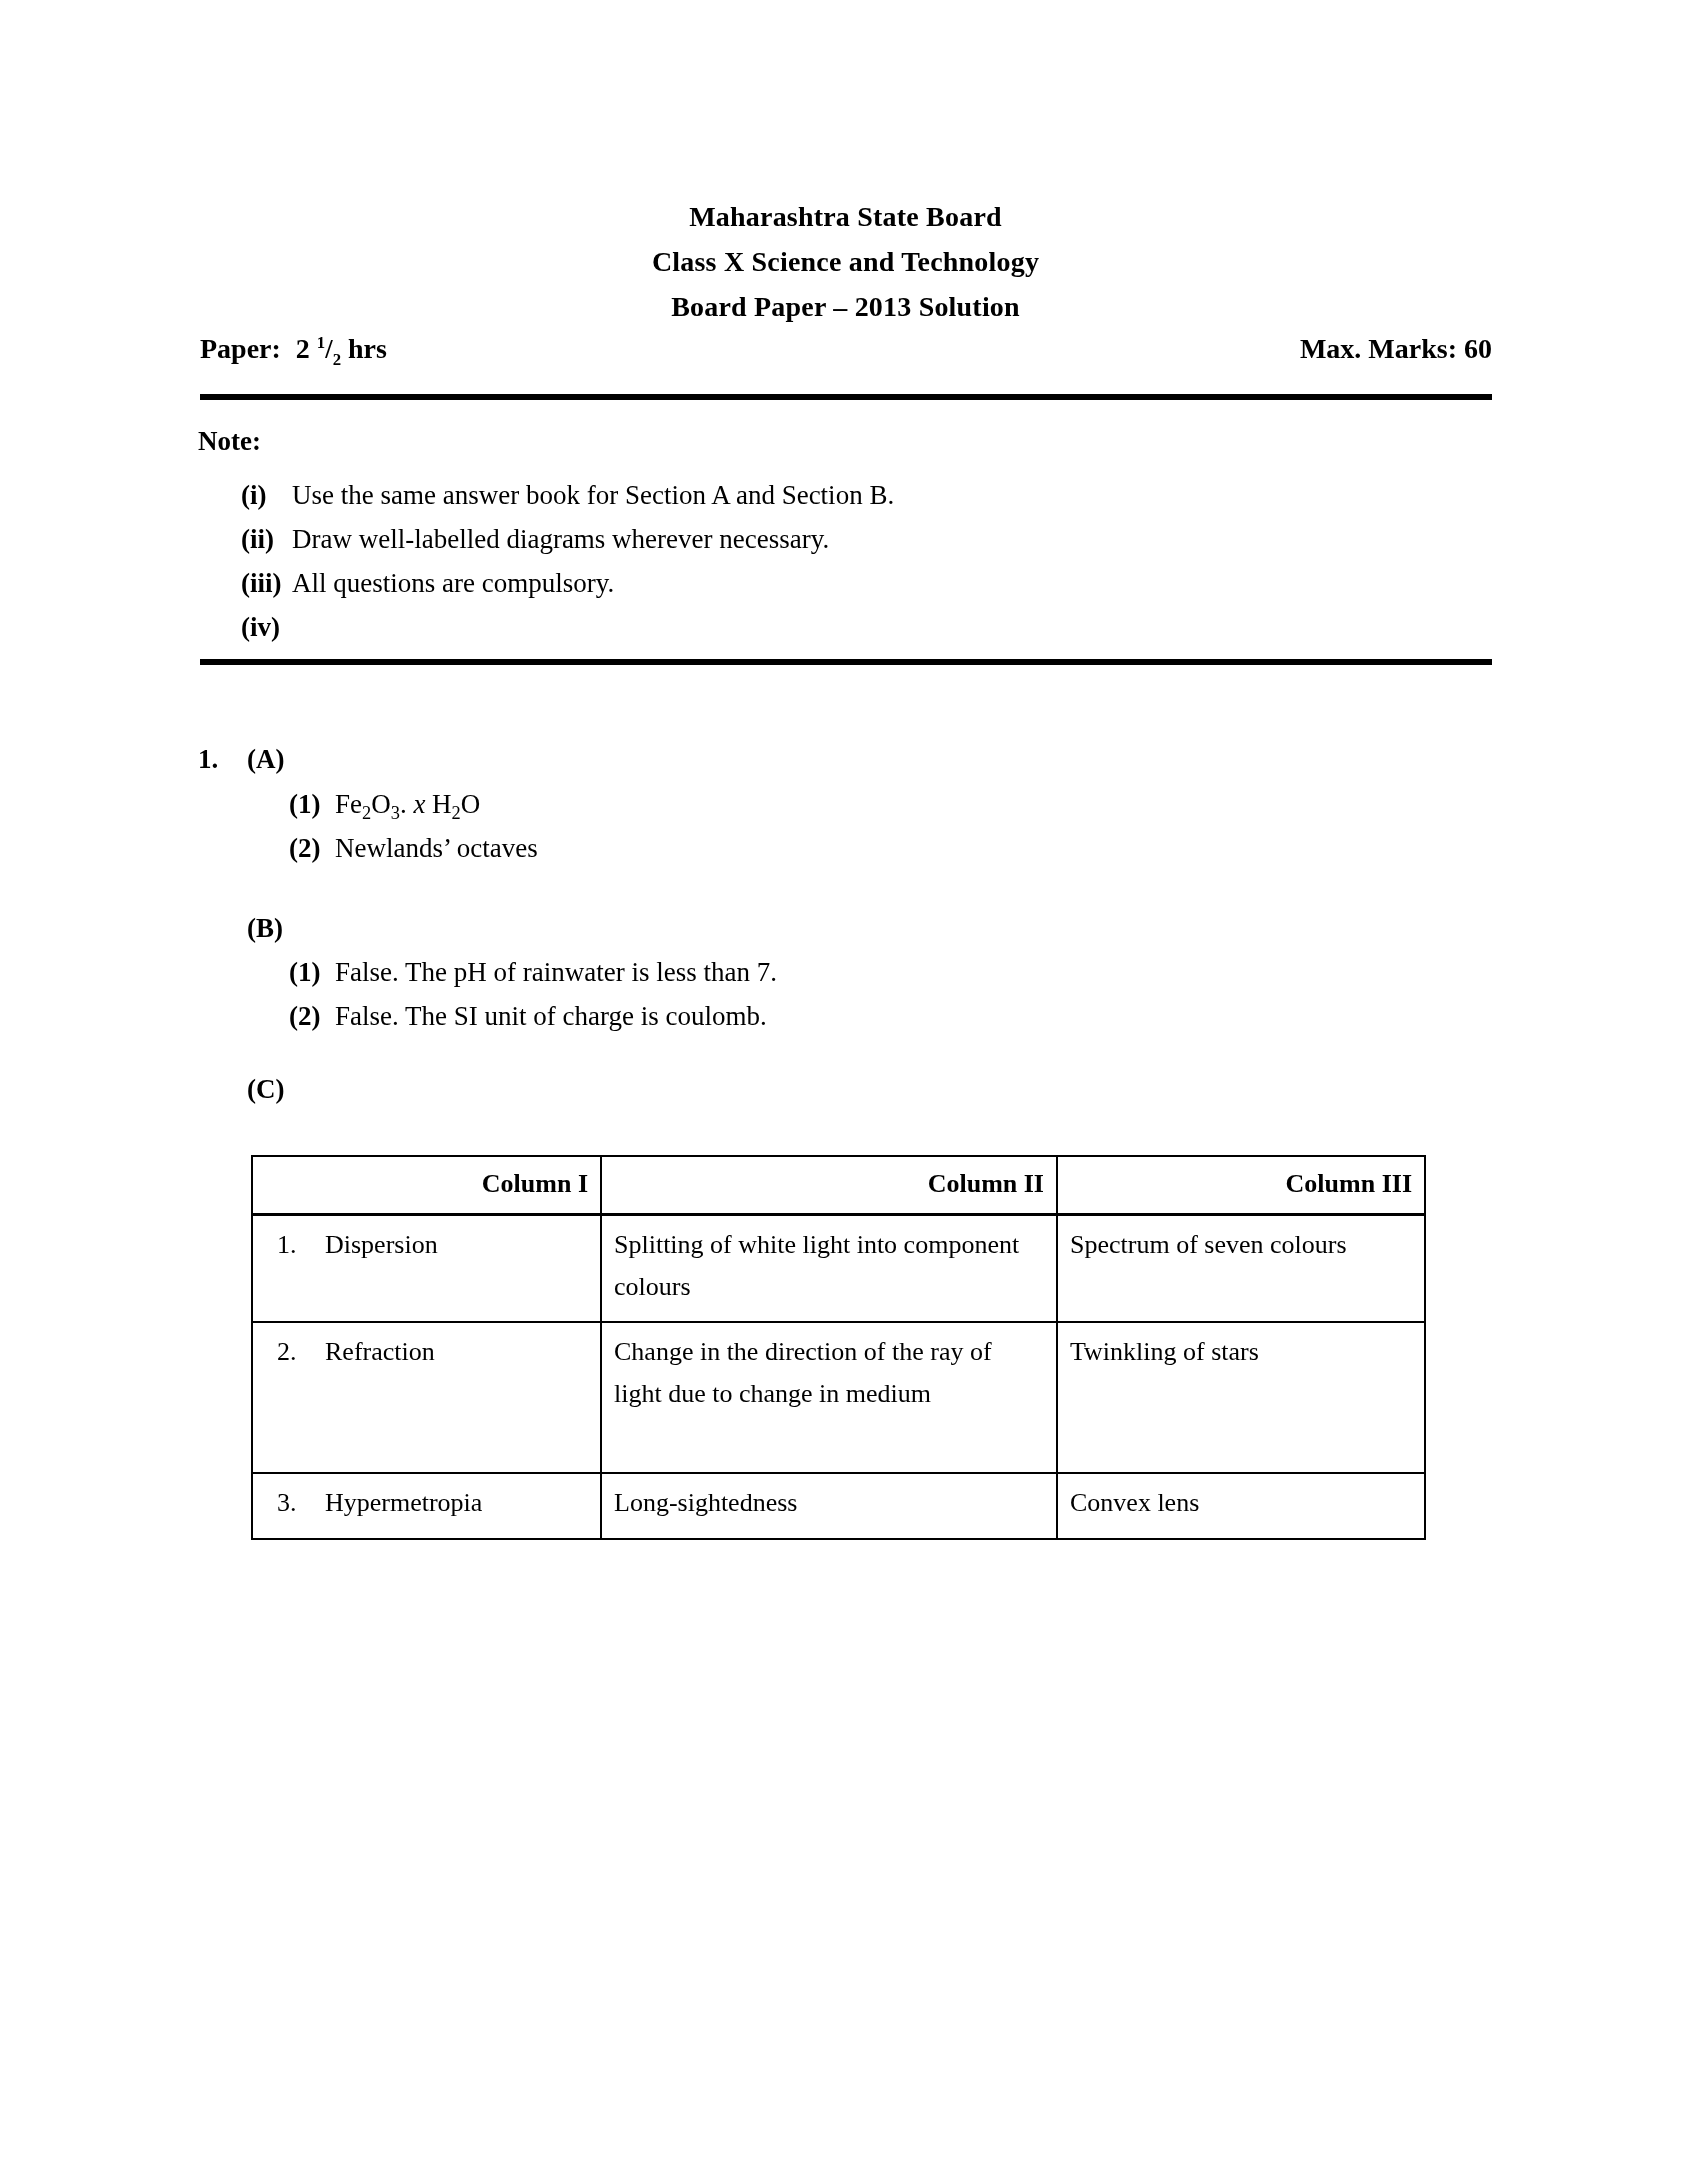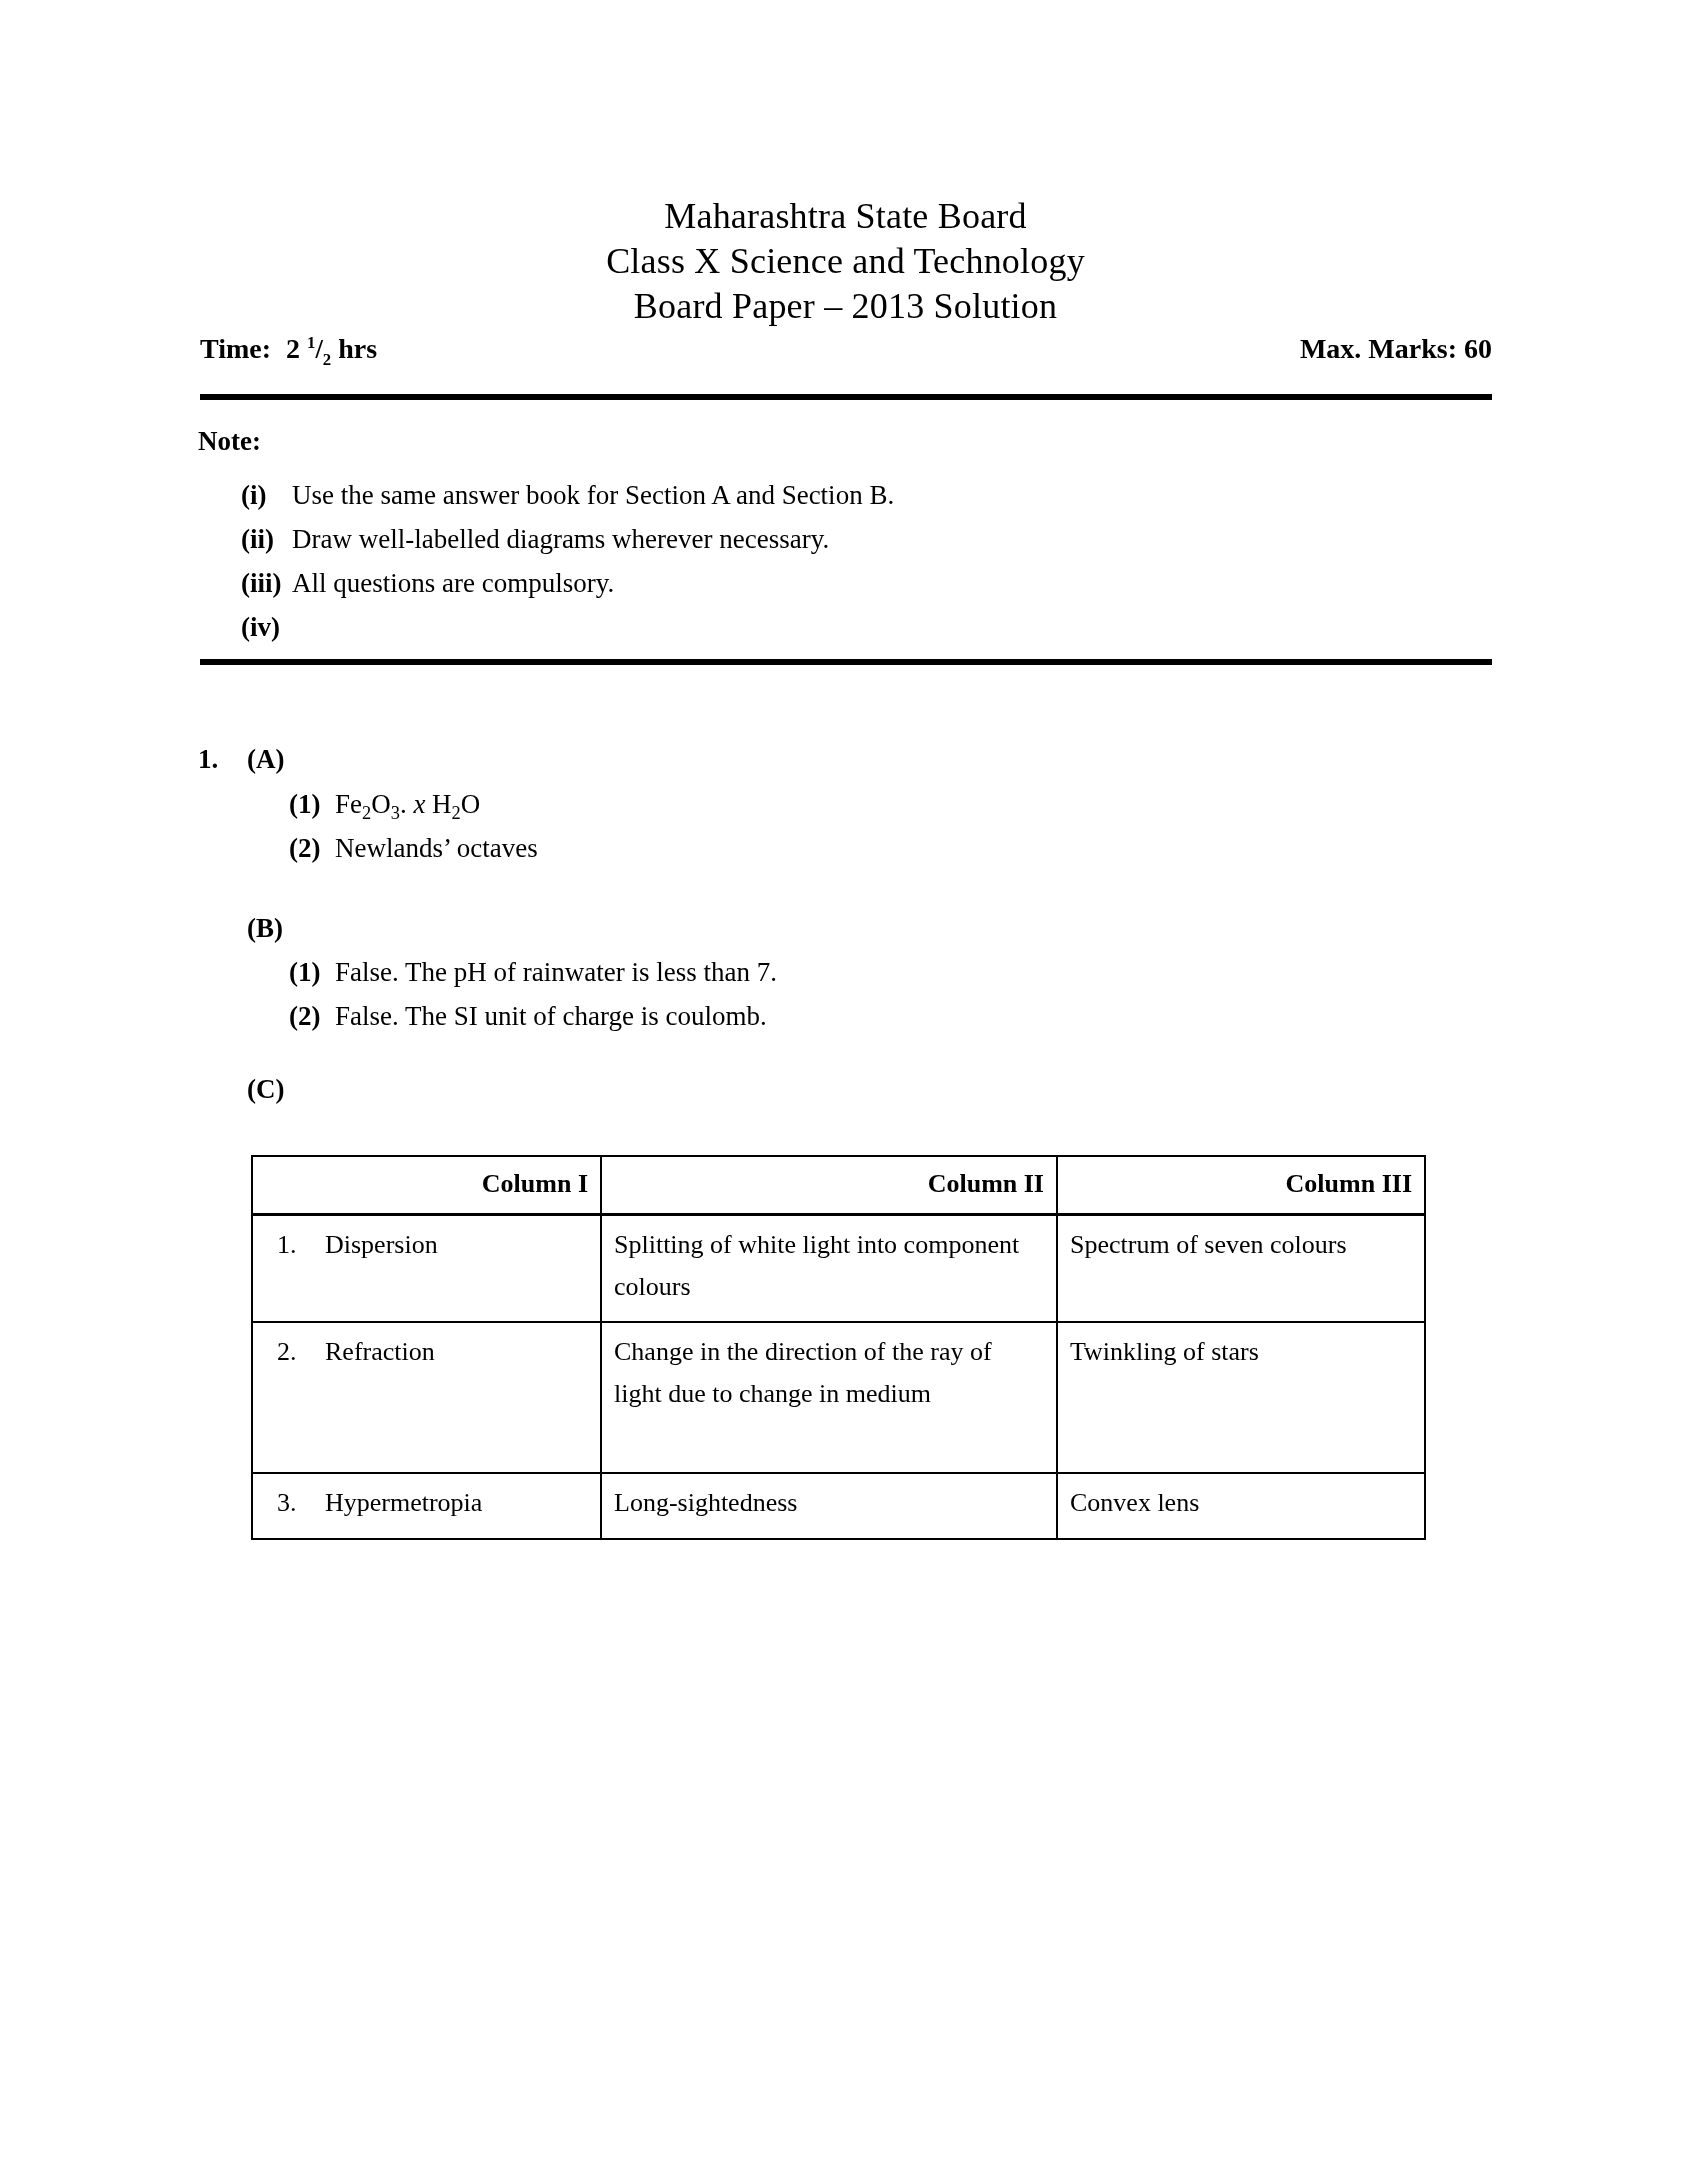--- a/index.html
+++ b/index.html
@@ -26,22 +26,22 @@
 
   
   .doc-header {
     position: absolute;
     left: 198px;
     top: 194px;
     width: 1295px;
     text-align: center;
   }
   .doc-header .hline {
-    font-weight: normal;
-    font-size: 36px;
+    font-weight: bold;
+    font-size: 28px;
     line-height: 45px;
     letter-spacing: 0.2px;
   }
 
   .meta-row {
     position: absolute;
     left: 200px;
     top: 333px;
     width: 1292px;
     display: flex;
@@ -219,21 +219,21 @@
 <div class="page">
 
   <div class="doc-header">
     <div class="hline">Maharashtra State Board</div>
     <div class="hline">Class X Science and Technology</div>
     <div class="hline">Board Paper – 2013 Solution</div>
   </div>
 
   <div class="meta-row">
     <div>
-      <span>Time:</span>
+      <span>Paper:</span>
       <span class="frac">
         <span>2</span>
         <sup>1</sup><span class="slash">/</span><sub>2</sub>
         <span>hrs</span>
       </span>
     </div>
     <div>Max. Marks: 60</div>
   </div>
 
   <div class="rule rule-1"></div>

